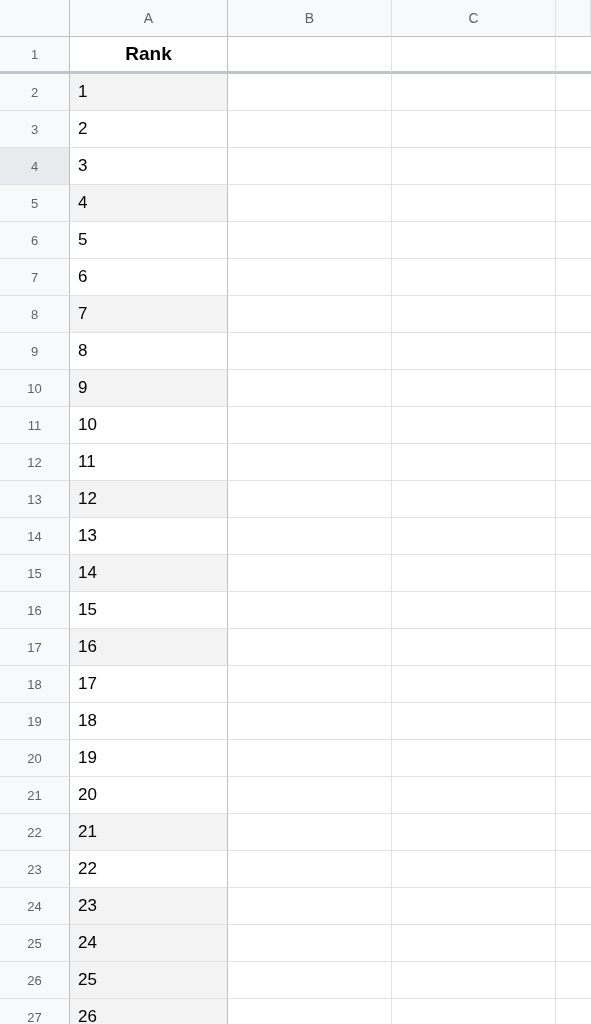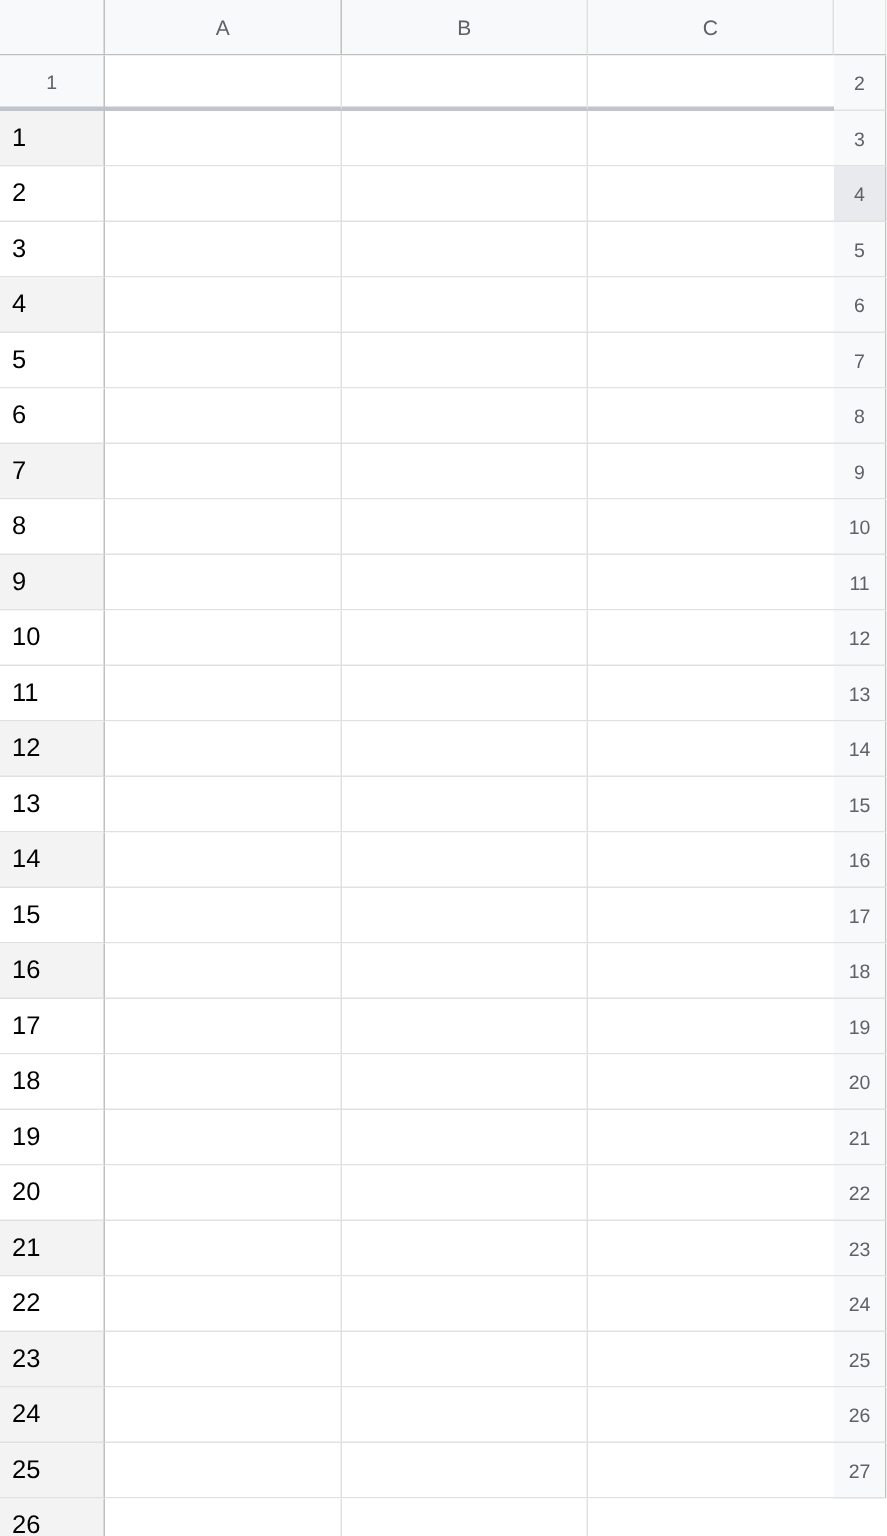--- a/index.html
+++ b/index.html
@@ -88,20 +88,21 @@
 </head>
 <body>
 
 <div class="sheet" id="sheet">
     <div class="corner-cell"></div>
     <div class="col-header col-a">A</div>
     <div class="col-header">B</div>
     <div class="col-header">C</div>
     <div class="col-header"></div>
     <div class="row-header r1">1</div>
+    <div class="cell col-a header-row">Rank</div>
     <div class="cell header-row"></div>
     <div class="cell header-row"></div>
     <div class="cell col-last header-row"></div>
     <div class="row-header">2</div>
     <div class="cell col-a shaded">1</div>
     <div class="cell"></div>
     <div class="cell"></div>
     <div class="cell col-last"></div>
     <div class="row-header">3</div>
     <div class="cell col-a">2</div>

